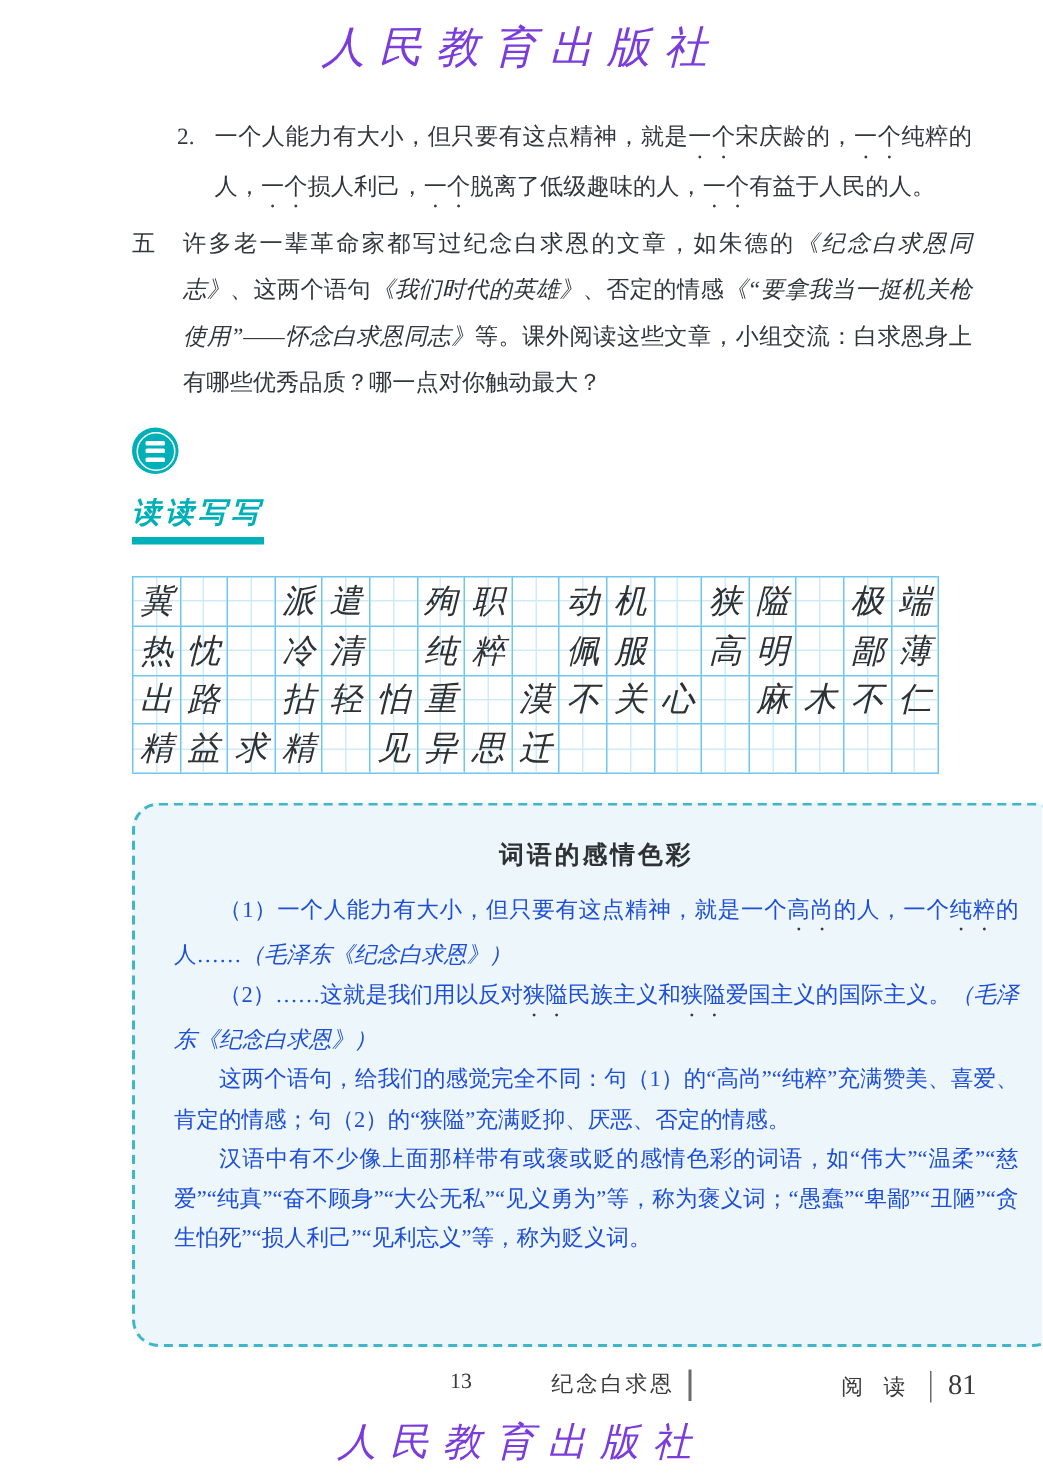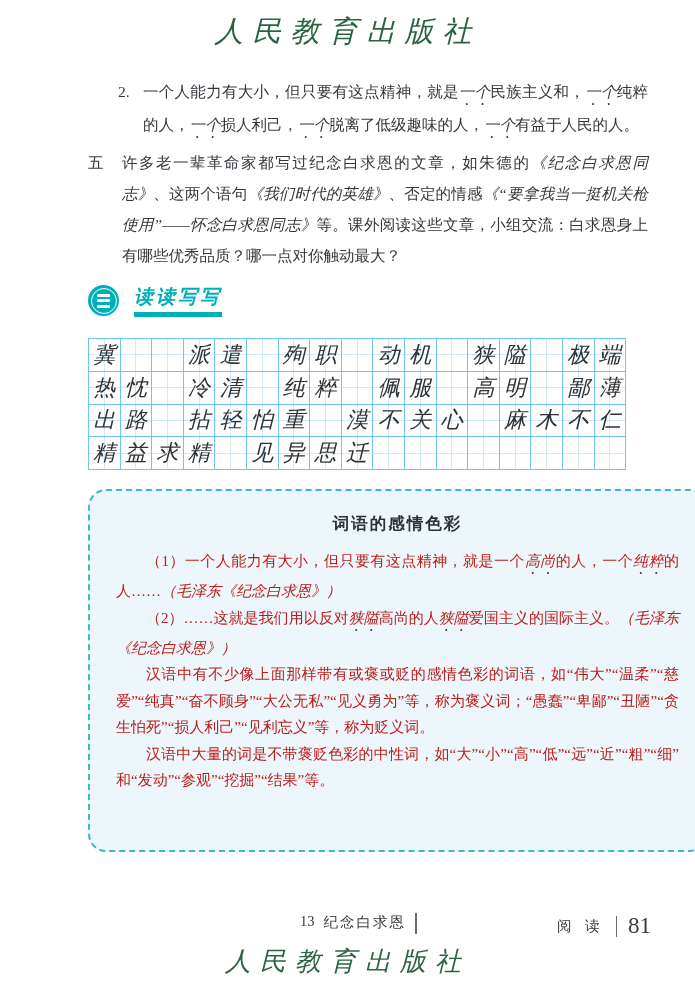--- a/index.html
+++ b/index.html
@@ -10,21 +10,21 @@
     height: 983px;
     margin: 0 auto;
     background: #ffffff;
     font-family: "Liberation Serif", "DejaVu Serif", serif;
     color: #33373c;
     overflow: hidden;
   }
   
   .logo {
     text-align: center;
-    color: #14532d;
+    color: #6d28d9;
     font-style: italic;
     letter-spacing: 9px;
     opacity: 0.9;
   }
   .logo-top { padding-top: 12px; font-size: 29px; }
   .logo-bottom {
     position: absolute;
     left: 0; right: 0;
     top: 944px;
     font-size: 26px;
@@ -35,25 +35,24 @@
   .ex { position: relative; font-size: 15.5px; line-height: 31px; text-align: justify; }
   .ex-2 { margin-top: 24px; padding-left: 55px; }
   .ex-2 .ex-num { position: absolute; left: 30px; top: 0; }
   .ex-5 { margin-top: 5px; padding-left: 34px; }
   .ex-5 .ex-num { position: absolute; left: 0; top: 0; }
   .em {
     -webkit-text-emphasis: filled dot #3a3a3a;
     text-emphasis: filled dot #3a3a3a;
     -webkit-text-emphasis-position: under right;
     text-emphasis-position: under right;
-    font-style: italic;
   }
   .kai { font-style: italic; }
   
-  .sec-header { margin-top: 14px; display: flex; align-items: flex-start; gap: 15px; }
+  .sec-header { margin-top: 14px; display: flex; align-items: flex-start; gap: 15px; flex-direction: column; }
   .sec-icon {
     width: 31px; height: 31px; border-radius: 50%;
     background: #00b0b9; position: relative; flex: 0 0 auto;
     display: flex; flex-direction: column; align-items: center; justify-content: center; gap: 2.5px;
   }
   .sec-icon::before {
     content: ""; position: absolute; inset: 2.5px;
     border: 1.8px solid #ffffff; border-radius: 50%;
   }
   .sec-icon .bar { width: 13px; height: 3px; background: #ffffff; border-radius: 1px; }
@@ -90,46 +89,46 @@
     border-radius: 18px;
     background: #edf6fb;
     padding: 22px 26px 20px 26px;
   }
   .info-box h3 {
     text-align: center; font-size: 16.5px; letter-spacing: 2px;
     font-weight: bold; color: #2e3235; margin-bottom: 13px;
   }
   .info-box p {
     font-size: 15px; line-height: 26.5px; text-align: justify;
-    text-indent: 2em; color: #b91c1c;
+    text-indent: 2em; color: #1d4ed8;
   }
   
   .footer {
     position: absolute; top: 913px; left: 0; width: 695px;
     font-size: 14.5px; color: #3a3a3a;
   }
   .footer .f-left { position: absolute; left: 300px; top: 0; display: flex; gap: 9px; }
   .footer .f-right { position: absolute; right: 44px; top: 0; display: flex; align-items: center; gap: 11px; justify-content: center; }
   .vbar { display: inline-block; width: 1.5px; height: 21px; background: #6a6a6a; }
-  .f-page { font-size: 23px; }
-  .f-lesson-title { letter-spacing: 2px; }
+  .f-page { font-size: 19px; }
+  .f-lesson-title { letter-spacing: 2px; margin-left: 44px; }
   .f-section { letter-spacing: 5px; }
 </style>
 </head>
 <body>
 
 <div class="page">
 
   <div class="logo logo-top">人民教育出版社</div>
 
   <div class="content">
 
     <div class="ex ex-2">
       <span class="ex-num">2.</span>
-      <span><span>一个人能力有大小，但只要有这点精神，就是</span><span class="em">一个</span><span>民族主义和，</span><span class="em">一个</span><span>纯粹的人，</span><span class="em">一个</span><span>损人利己，</span><span class="em">一个</span><span>脱离了低级趣味的人，</span><span class="em">一个</span><span>有益于人民的人。</span></span>
+      <span><span>一个人能力有大小，但只要有这点精神，就是</span><span class="em">一个</span><span>宋庆龄的，</span><span class="em">一个</span><span>纯粹的人，</span><span class="em">一个</span><span>损人利己，</span><span class="em">一个</span><span>脱离了低级趣味的人，</span><span class="em">一个</span><span>有益于人民的人。</span></span>
     </div>
 
     <div class="ex ex-5">
       <span class="ex-num">五</span>
       <span><span>许多老一辈革命家都写过纪念白求恩的文章，如朱德的</span><span class="kai">《纪念白求恩同志》</span><span>、这两个语句</span><span class="kai">《我们时代的英雄》</span><span>、否定的情感</span><span class="kai">《“要拿我当一挺机关枪使用”——怀念白求恩同志》</span><span>等。课外阅读这些文章，小组交流：白求恩身上有哪些优秀品质？哪一点对你触动最大？</span></span>
     </div>
 
     <div class="sec-header">
       <div class="sec-icon">
         <span class="bar"></span>
@@ -209,23 +208,23 @@
         <div class="wg-cell"></div>
         <div class="wg-cell"></div>
         <div class="wg-cell"></div>
         <div class="wg-cell"></div>
         <div class="wg-cell"></div>
       </div>
 
     <div class="info-box">
       <h3>词语的感情色彩</h3>
       <p><span>（1）一个人能力有大小，但只要有这点精神，就是一个</span><span class="em">高尚</span><span>的人，一个</span><span class="em">纯粹</span><span>的人……</span><span class="kai">（毛泽东《纪念白求恩》）</span></p>
-      <p><span>（2）……这就是我们用以反对</span><span class="em">狭隘</span><span>高尚的人</span><span class="em">狭隘</span><span>爱国主义的国际主义。</span><span class="kai">（毛泽东《纪念白求恩》）</span></p>
+      <p><span>（2）……这就是我们用以反对</span><span class="em">狭隘</span><span>民族主义和</span><span class="em">狭隘</span><span>爱国主义的国际主义。</span><span class="kai">（毛泽东《纪念白求恩》）</span></p>
+      <p><span>这两个语句，给我们的感觉完全不同：句（1）的“高尚”“纯粹”充满赞美、喜爱、肯定的情感；句（2）的“狭隘”充满贬抑、厌恶、否定的情感。</span></p>
       <p><span>汉语中有不少像上面那样带有或褒或贬的感情色彩的词语，如“伟大”“温柔”“慈爱”“纯真”“奋不顾身”“大公无私”“见义勇为”等，称为褒义词；“愚蠢”“卑鄙”“丑陋”“贪生怕死”“损人利己”“见利忘义”等，称为贬义词。</span></p>
-      <p><span>汉语中大量的词是不带褒贬色彩的中性词，如“大”“小”“高”“低”“远”“近”“粗”“细”和“发动”“参观”“挖掘”“结果”等。</span></p>
     </div>
 
   </div>
 
   <div class="footer">
     <div class="f-left">
       <span>13</span>
       <span class="f-lesson-title">纪念白求恩</span>
       <span class="vbar"></span>
     </div>

